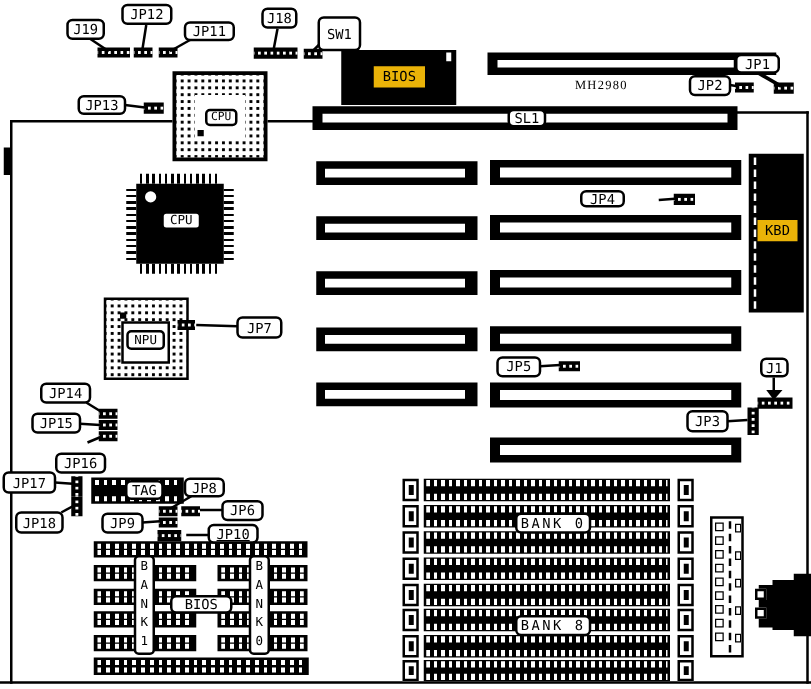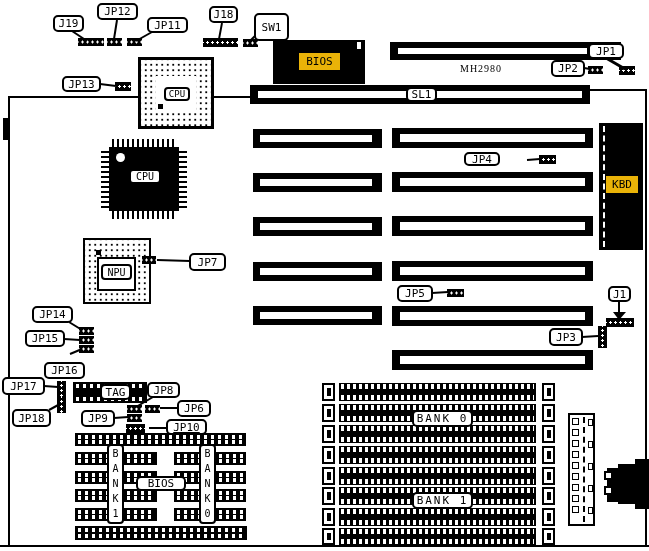--- a/index.html
+++ b/index.html
@@ -206,21 +206,21 @@
     <div class="clip" style="left:0;top:0;width:13px;height:18px;"></div>
     <div class="simmbar" style="left:17px;top:0;width:197px;height:18px;"></div>
     <div class="clip" style="left:220px;top:0;width:13px;height:18px;"></div>
   </div>
   <div class="abs" style="left:322px;top:528px;width:233px;height:17px;z-index:2;">
     <div class="clip" style="left:0;top:0;width:13px;height:17px;"></div>
     <div class="simmbar" style="left:17px;top:0;width:197px;height:17px;"></div>
     <div class="clip" style="left:220px;top:0;width:13px;height:17px;"></div>
   </div>
   <div class="lbl" style="left:412px;top:410px;width:61px;height:17px;letter-spacing:2px;">BANK 0</div>
-  <div class="lbl" style="left:412px;top:492px;width:61px;height:17px;letter-spacing:2px;">BANK 1</div>
+  <div class="lbl" style="left:412px;top:492px;width:61px;height:17px;letter-spacing:2px;">BANK 8</div>
 
   <div class="abs" style="left:568px;top:413px;width:27px;height:113px;background:#fff;border:2px solid #000;box-sizing:border-box;z-index:2;"></div>
   <div class="abs" style="left:583px;top:417px;width:0;height:105px;border-left:2px dashed #000;z-index:3;"></div>
   <div class="sq" style="left:572px;top:418px;width:7px;height:7px;z-index:3;"></div>
   <div class="sq" style="left:572px;top:429px;width:7px;height:7px;z-index:3;"></div>
   <div class="sq" style="left:572px;top:440px;width:7px;height:7px;z-index:3;"></div>
   <div class="sq" style="left:572px;top:451px;width:7px;height:7px;z-index:3;"></div>
   <div class="sq" style="left:572px;top:462px;width:7px;height:7px;z-index:3;"></div>
   <div class="sq" style="left:572px;top:473px;width:7px;height:7px;z-index:3;"></div>
   <div class="sq" style="left:572px;top:484px;width:7px;height:7px;z-index:3;"></div>

